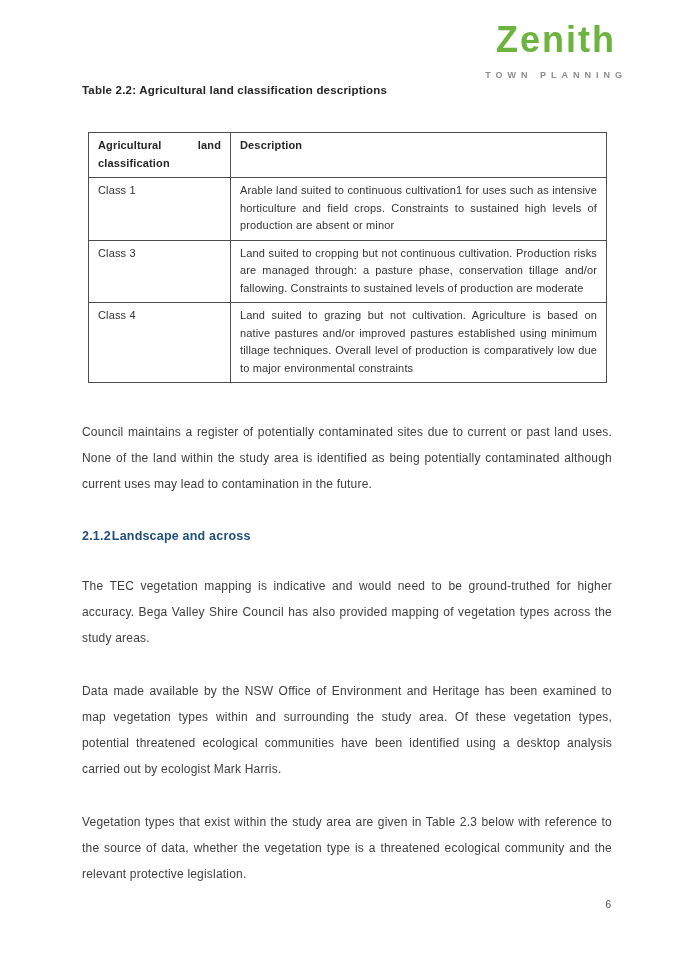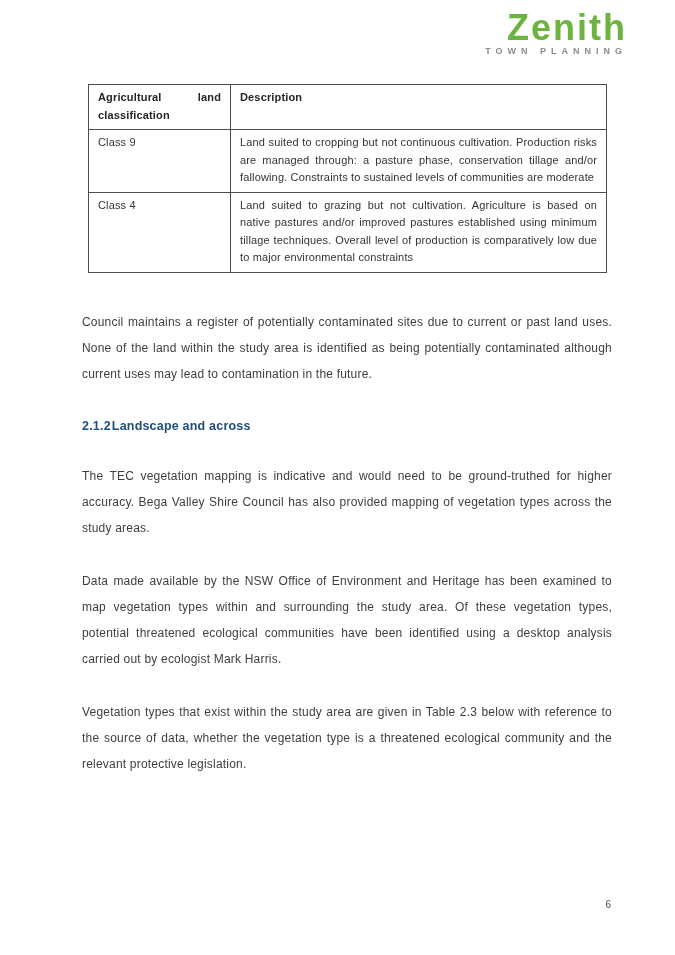--- a/index.html
+++ b/index.html
@@ -10,33 +10,33 @@
     background: #ffffff;
     box-sizing: border-box;
     padding: 84px 63px 0 82px;
     overflow: hidden;
     font-family: "Liberation Sans", sans-serif;
     color: #3e3e3e;
   }
   
   .logo {
     position: absolute;
-    top: 10px;
+    top: 22px;
     right: 48px;
-    text-align: right;
+    text-align: center;
   }
   .logo .brand {
     font-size: 36px;
     font-weight: bold;
     letter-spacing: 2px;
     color: #6db33f;
     line-height: 1;
   }
   .logo .tagline {
-    margin-top: 0;
+    margin-top: 12px;
     font-size: 9px;
     font-weight: bold;
     letter-spacing: 5px;
     color: #8c8c8c;
   }
   
   .table-title {
     margin: 0 0 36px 0;
     font-size: 11.5px;
     font-weight: bold;
@@ -98,36 +98,41 @@
 </head>
 <body>
 
 <div class="page">
 
   <div class="logo">
     <div class="brand">Zenith</div>
     <div class="tagline">TOWN PLANNING</div>
   </div>
 
+  <div class="table-title">Table 2.2: Agricultural land classification descriptions</div>
 
   <table class="ag-table">
     <colgroup>
         <col class="c1">
         <col class="c2">
       </colgroup>
     <thead>
       <tr>
         <th>Agricultural land classification</th>
         <th>Description</th>
       </tr>
     </thead>
     <tbody>
       <tr>
-        <td>Class 9</td>
-        <td class="desc">Land suited to cropping but not continuous cultivation. Production risks are managed through: a pasture phase, conservation tillage and/or fallowing. Constraints to sustained levels of communities are moderate</td>
+        <td>Class 1</td>
+        <td class="desc">Arable land suited to continuous cultivation1 for uses such as intensive horticulture and field crops. Constraints to sustained high levels of production are absent or minor</td>
+      </tr>
+      <tr>
+        <td>Class 3</td>
+        <td class="desc">Land suited to cropping but not continuous cultivation. Production risks are managed through: a pasture phase, conservation tillage and/or fallowing. Constraints to sustained levels of production are moderate</td>
       </tr>
       <tr>
         <td>Class 4</td>
         <td class="desc">Land suited to grazing but not cultivation. Agriculture is based on native pastures and/or improved pastures established using minimum tillage techniques. Overall level of production is comparatively low due to major environmental constraints</td>
       </tr>
     </tbody>
   </table>
 
   <p class="body-par first-after-table">Council maintains a register of potentially contaminated sites due to current or past land uses. None of the land within the study area is identified as being potentially contaminated although current uses may lead to contamination in the future.</p>
 

